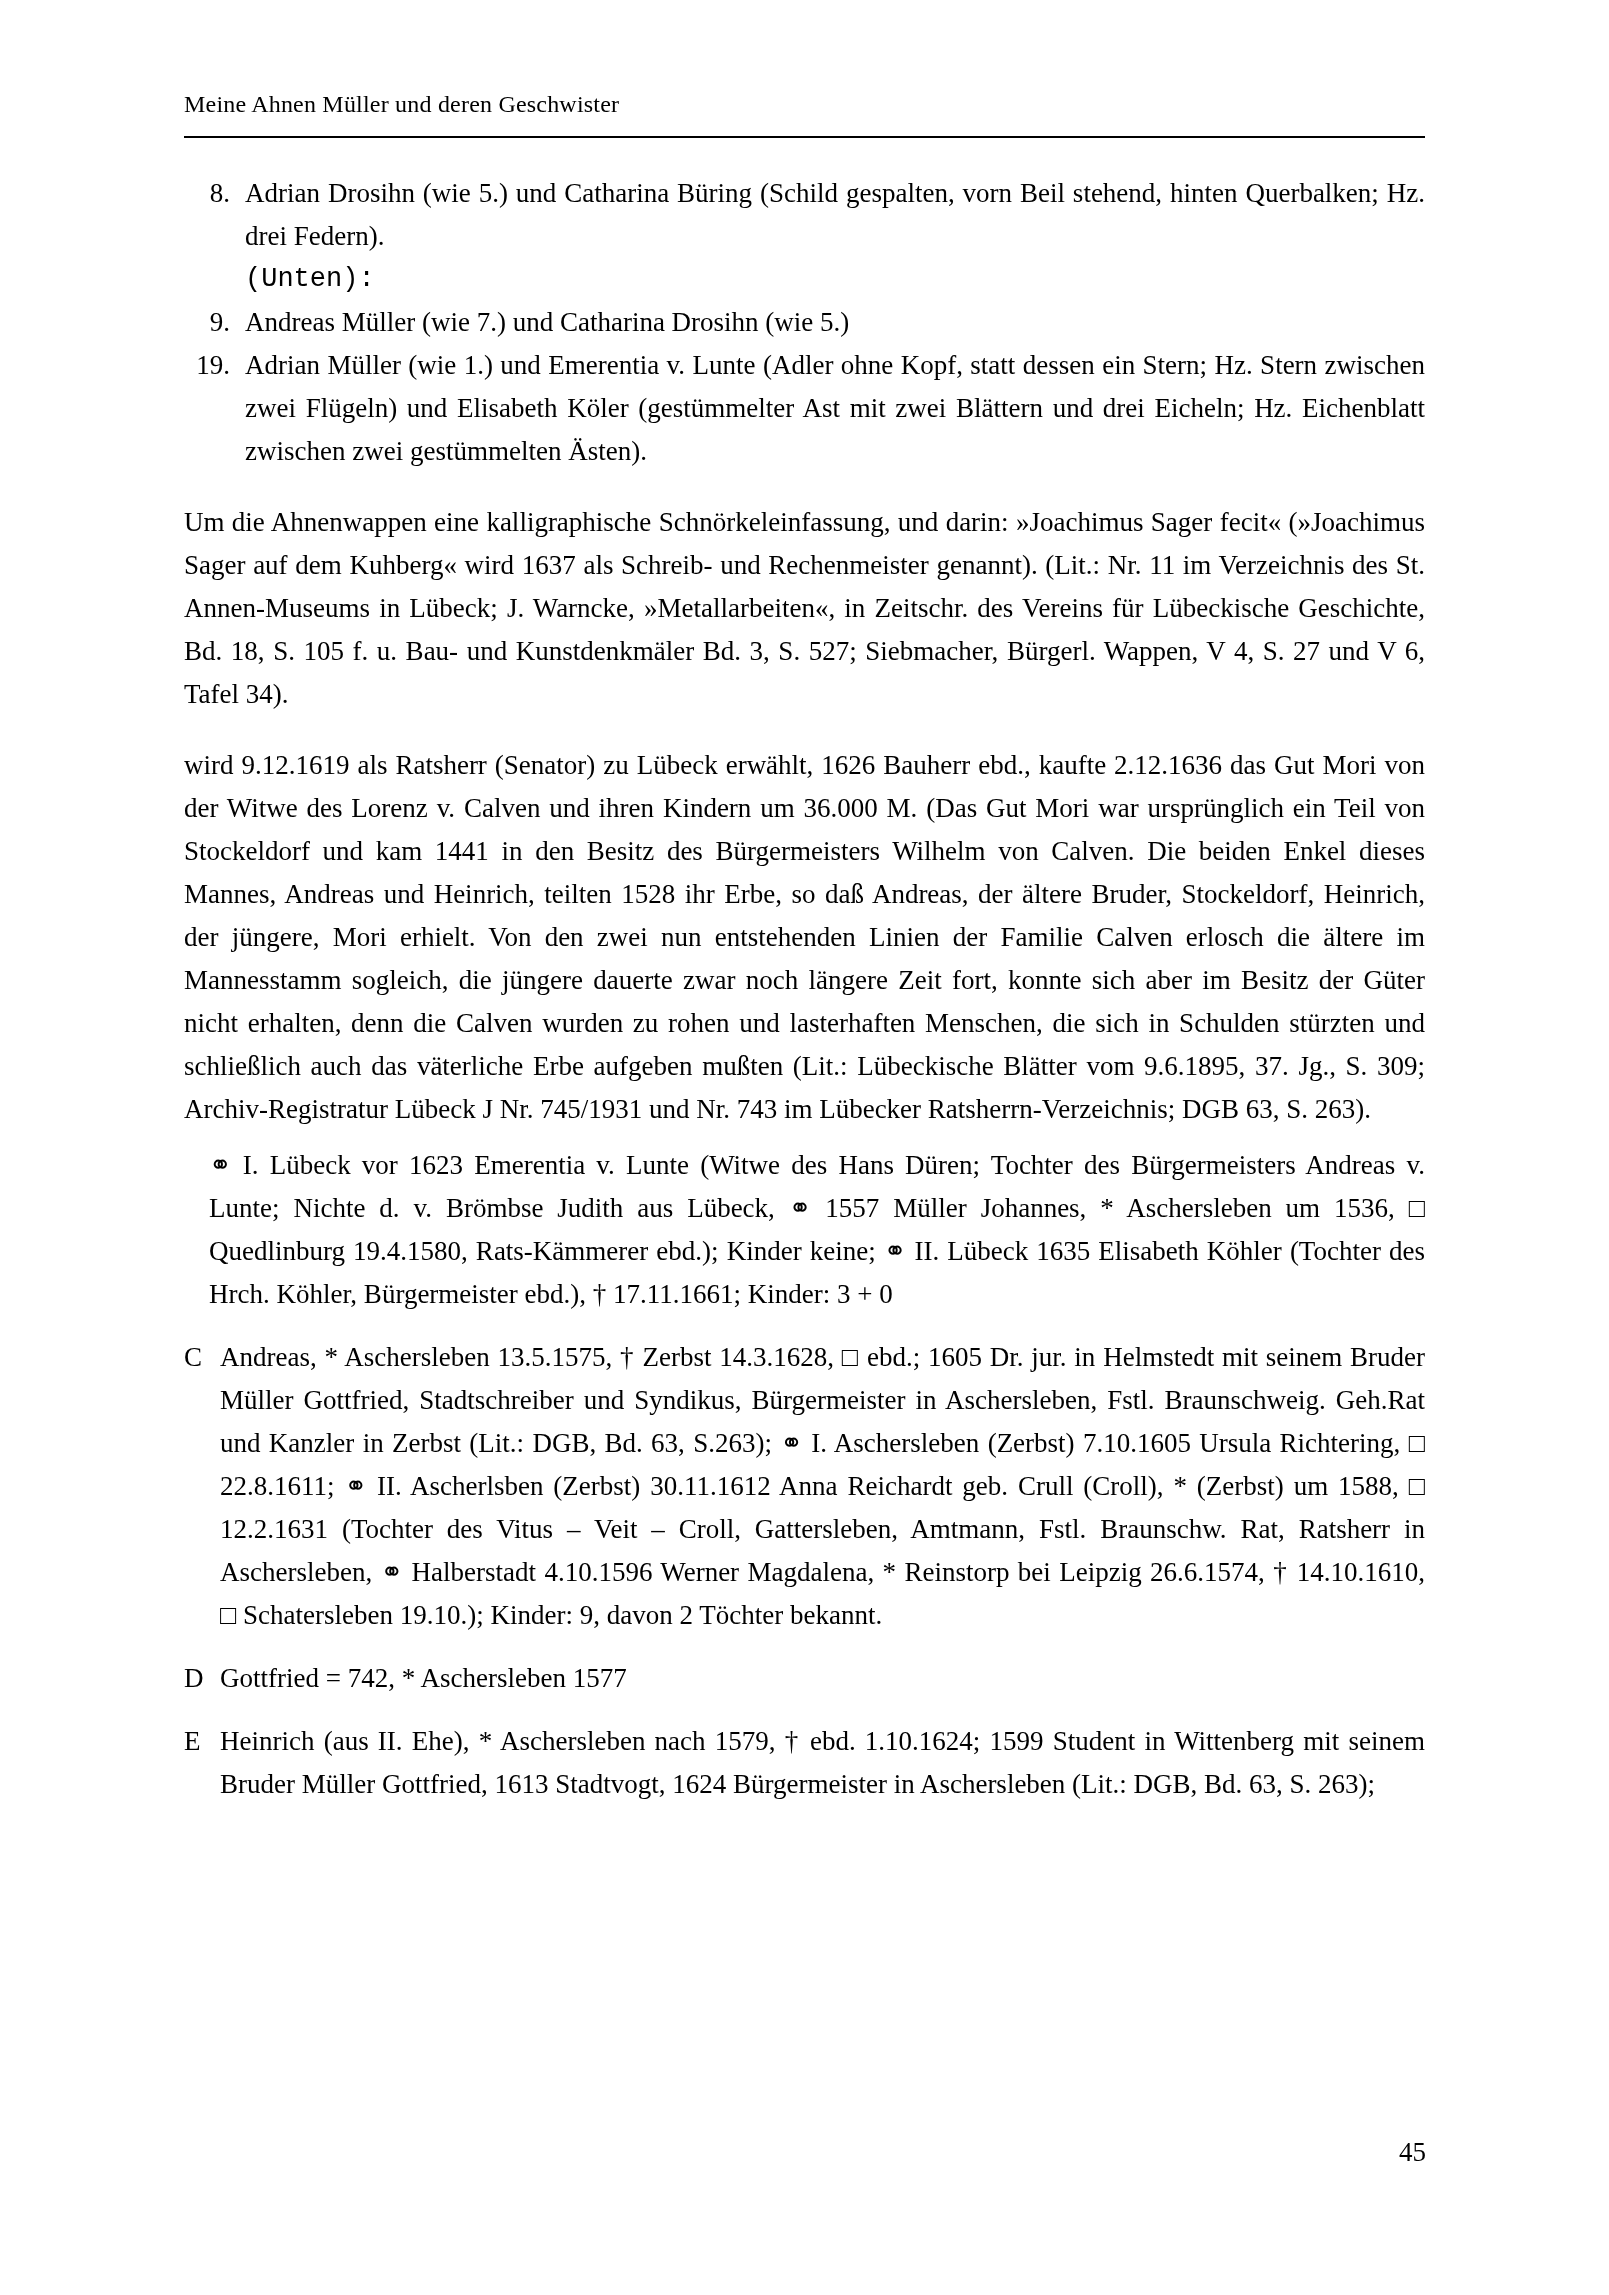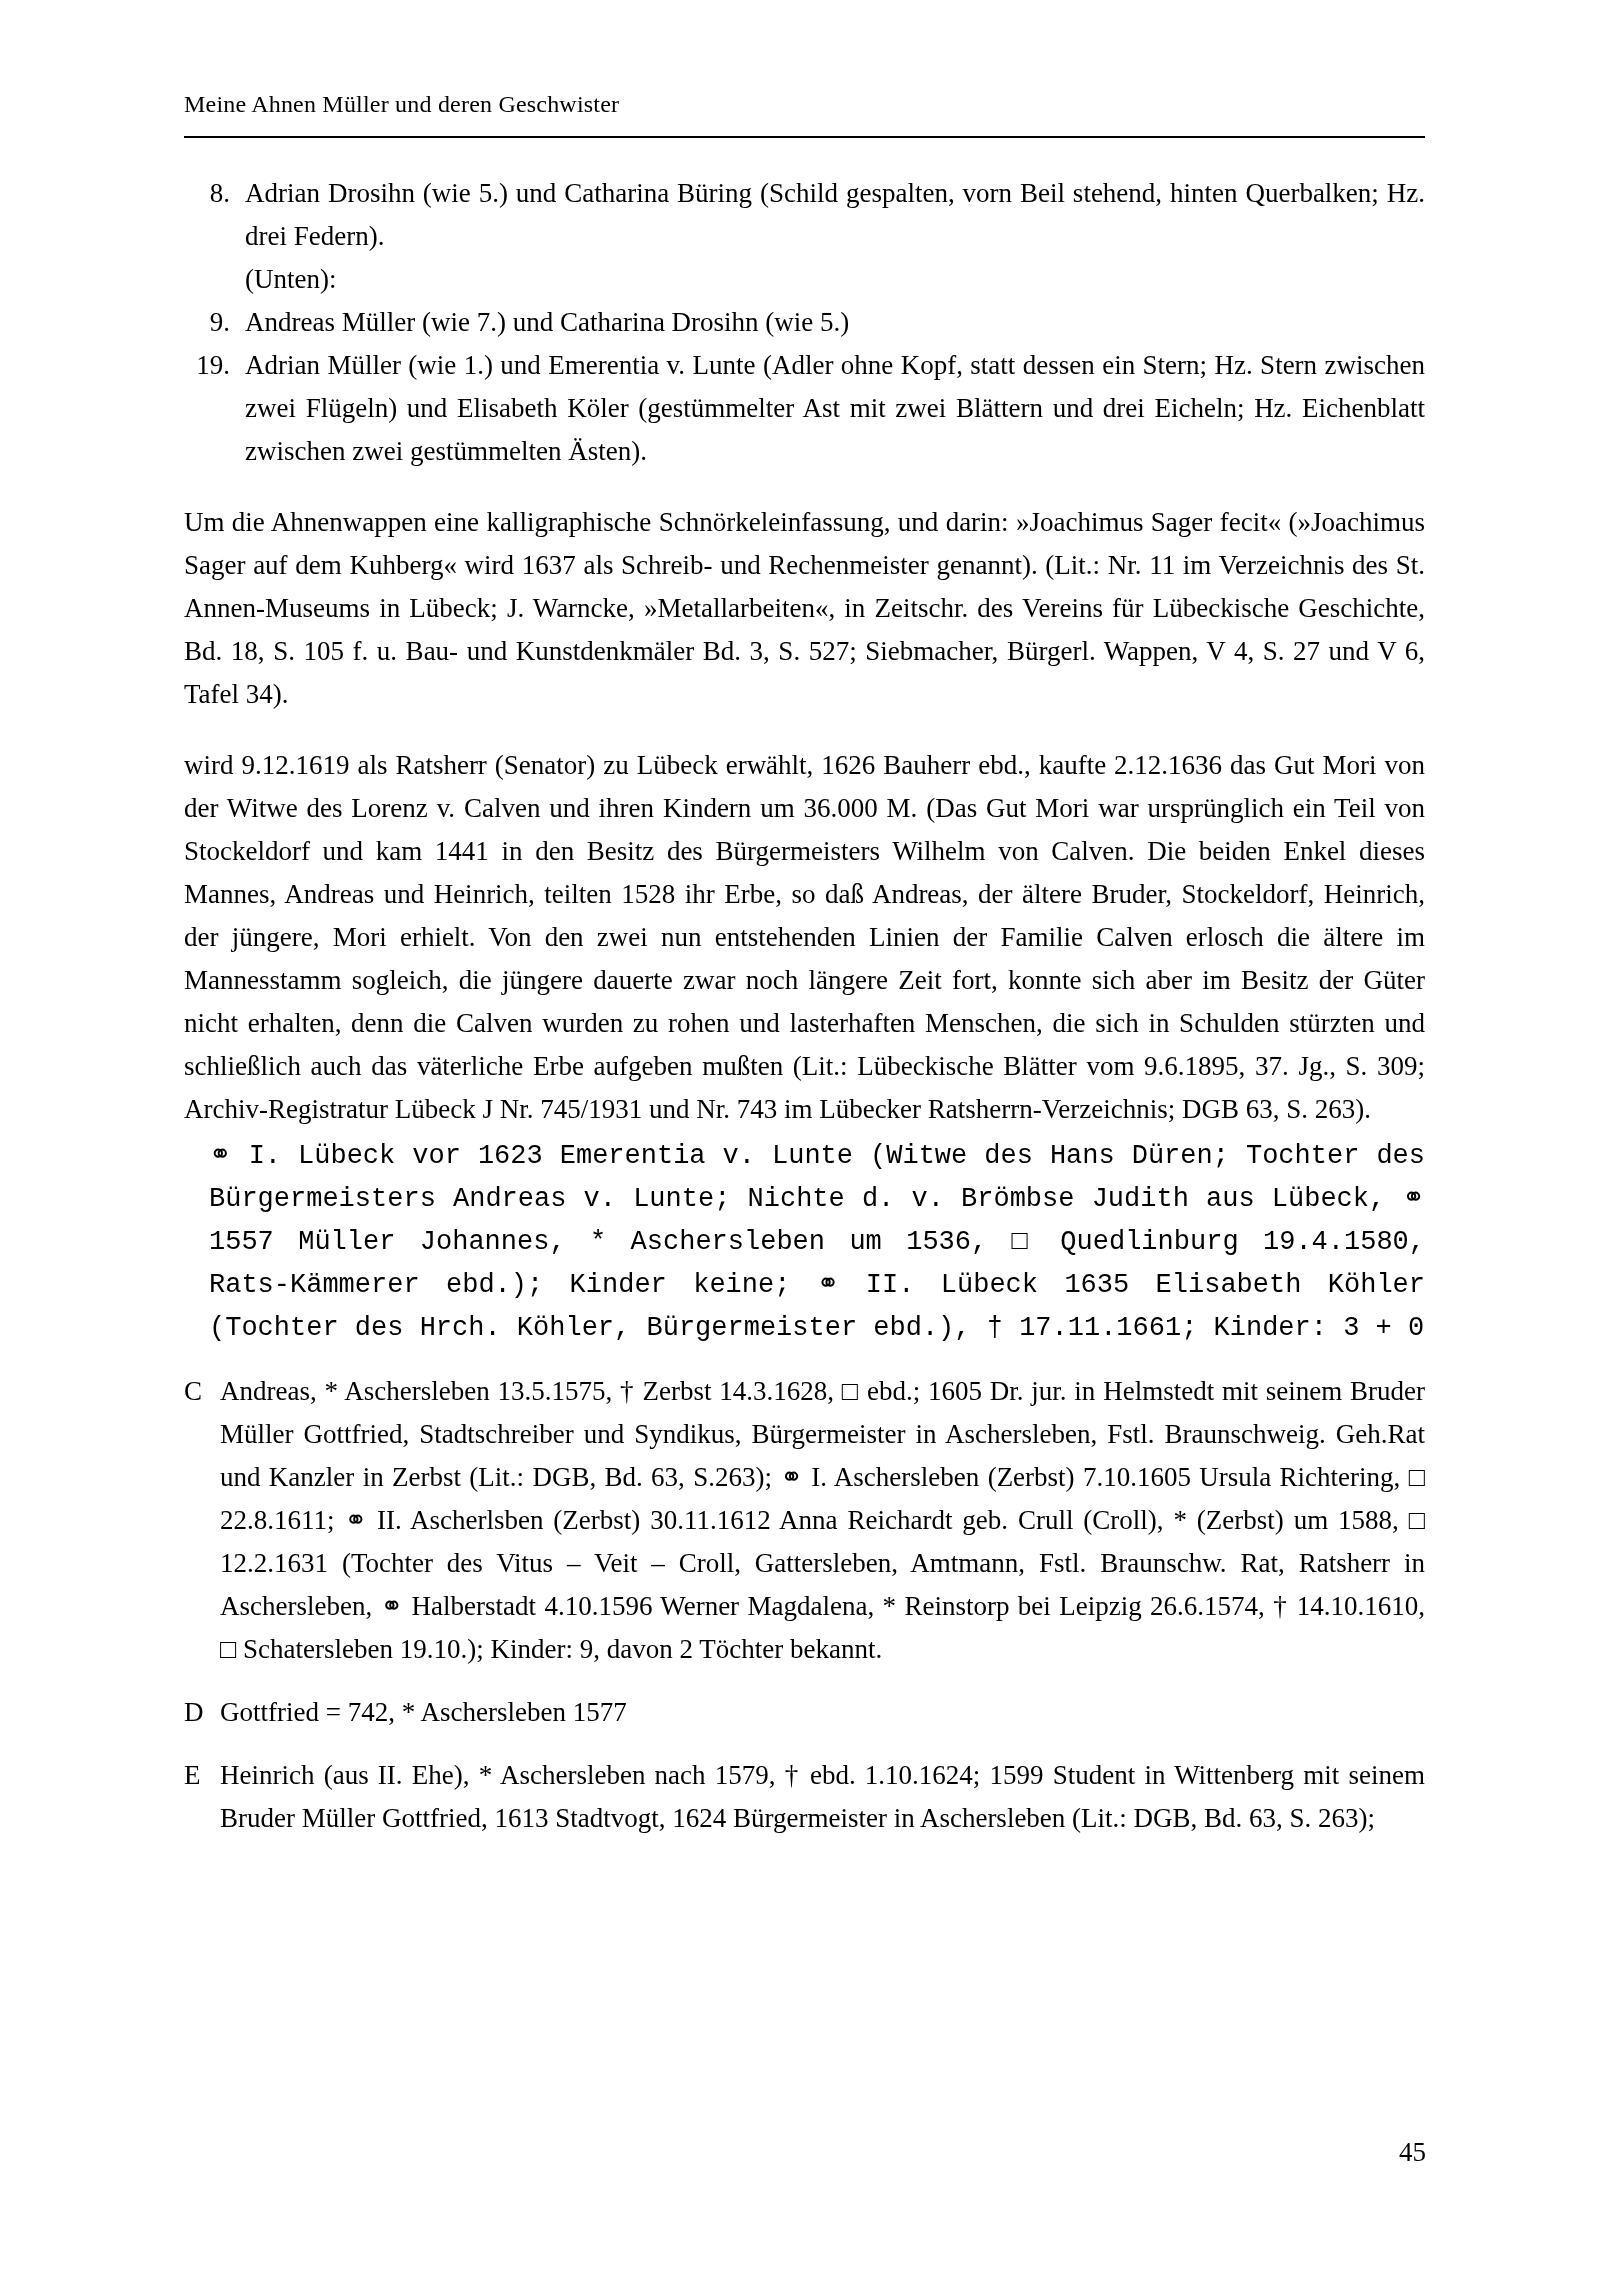--- a/index.html
+++ b/index.html
@@ -71,20 +71,21 @@
     position: absolute;
     left: 0;
     top: 0;
     width: 46px;
     text-align: right;
     font-size: 27px;
     line-height: 43px;
   }
   .sub-note {
     padding-left: 61px;
+    font-family: Liberation Mono, monospace;
   }
 
   
   .letterlist {
     margin: 0;
     padding: 0;
     list-style: none;
   }
   .letterlist .li {
     position: relative;
@@ -98,22 +99,21 @@
     width: 21.5px;
     text-align: left;
     font-size: 27px;
     line-height: 43px;
   }
 
   .para {
     margin-top: 28px;
   }
   .para-tight {
-    margin-top: 4px;
-    font-family: Liberation Mono, monospace;
+    margin-top: 13px;
   }
   .indent-hang {
     padding-left: 25px;
     text-indent: 0;
   }
 
   
   .folio {
     position: absolute;
     right: 184px;

